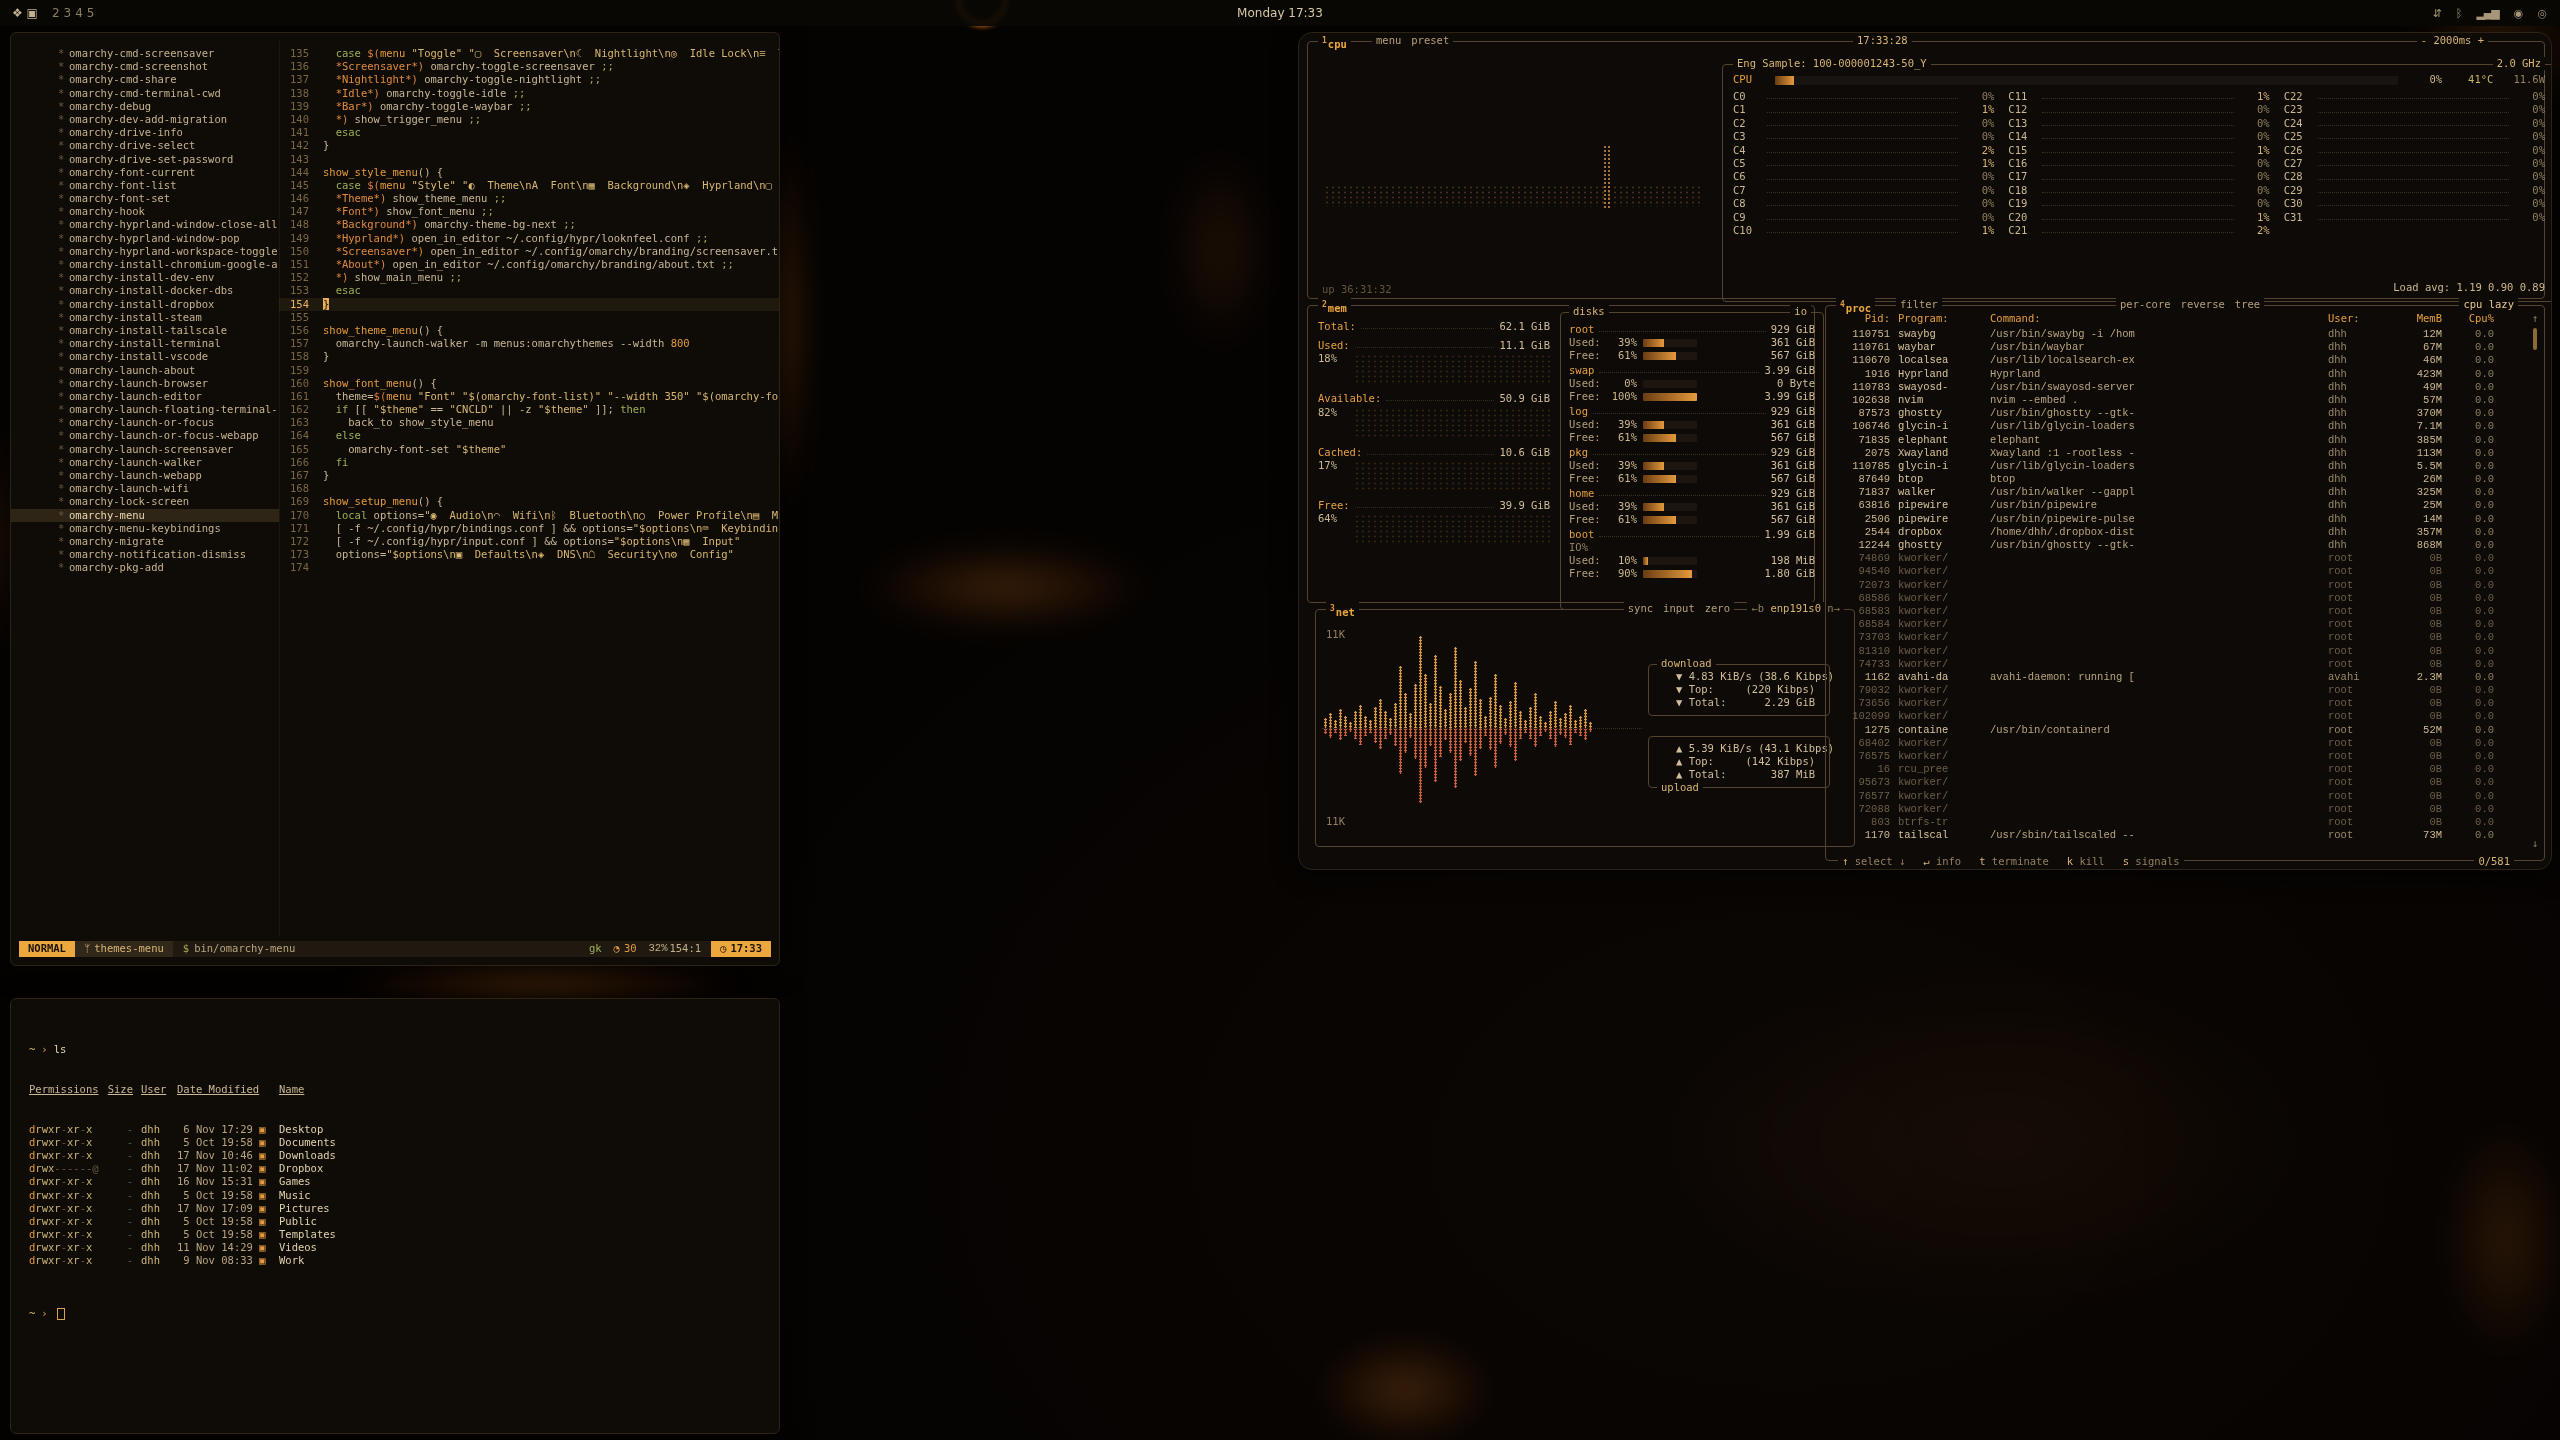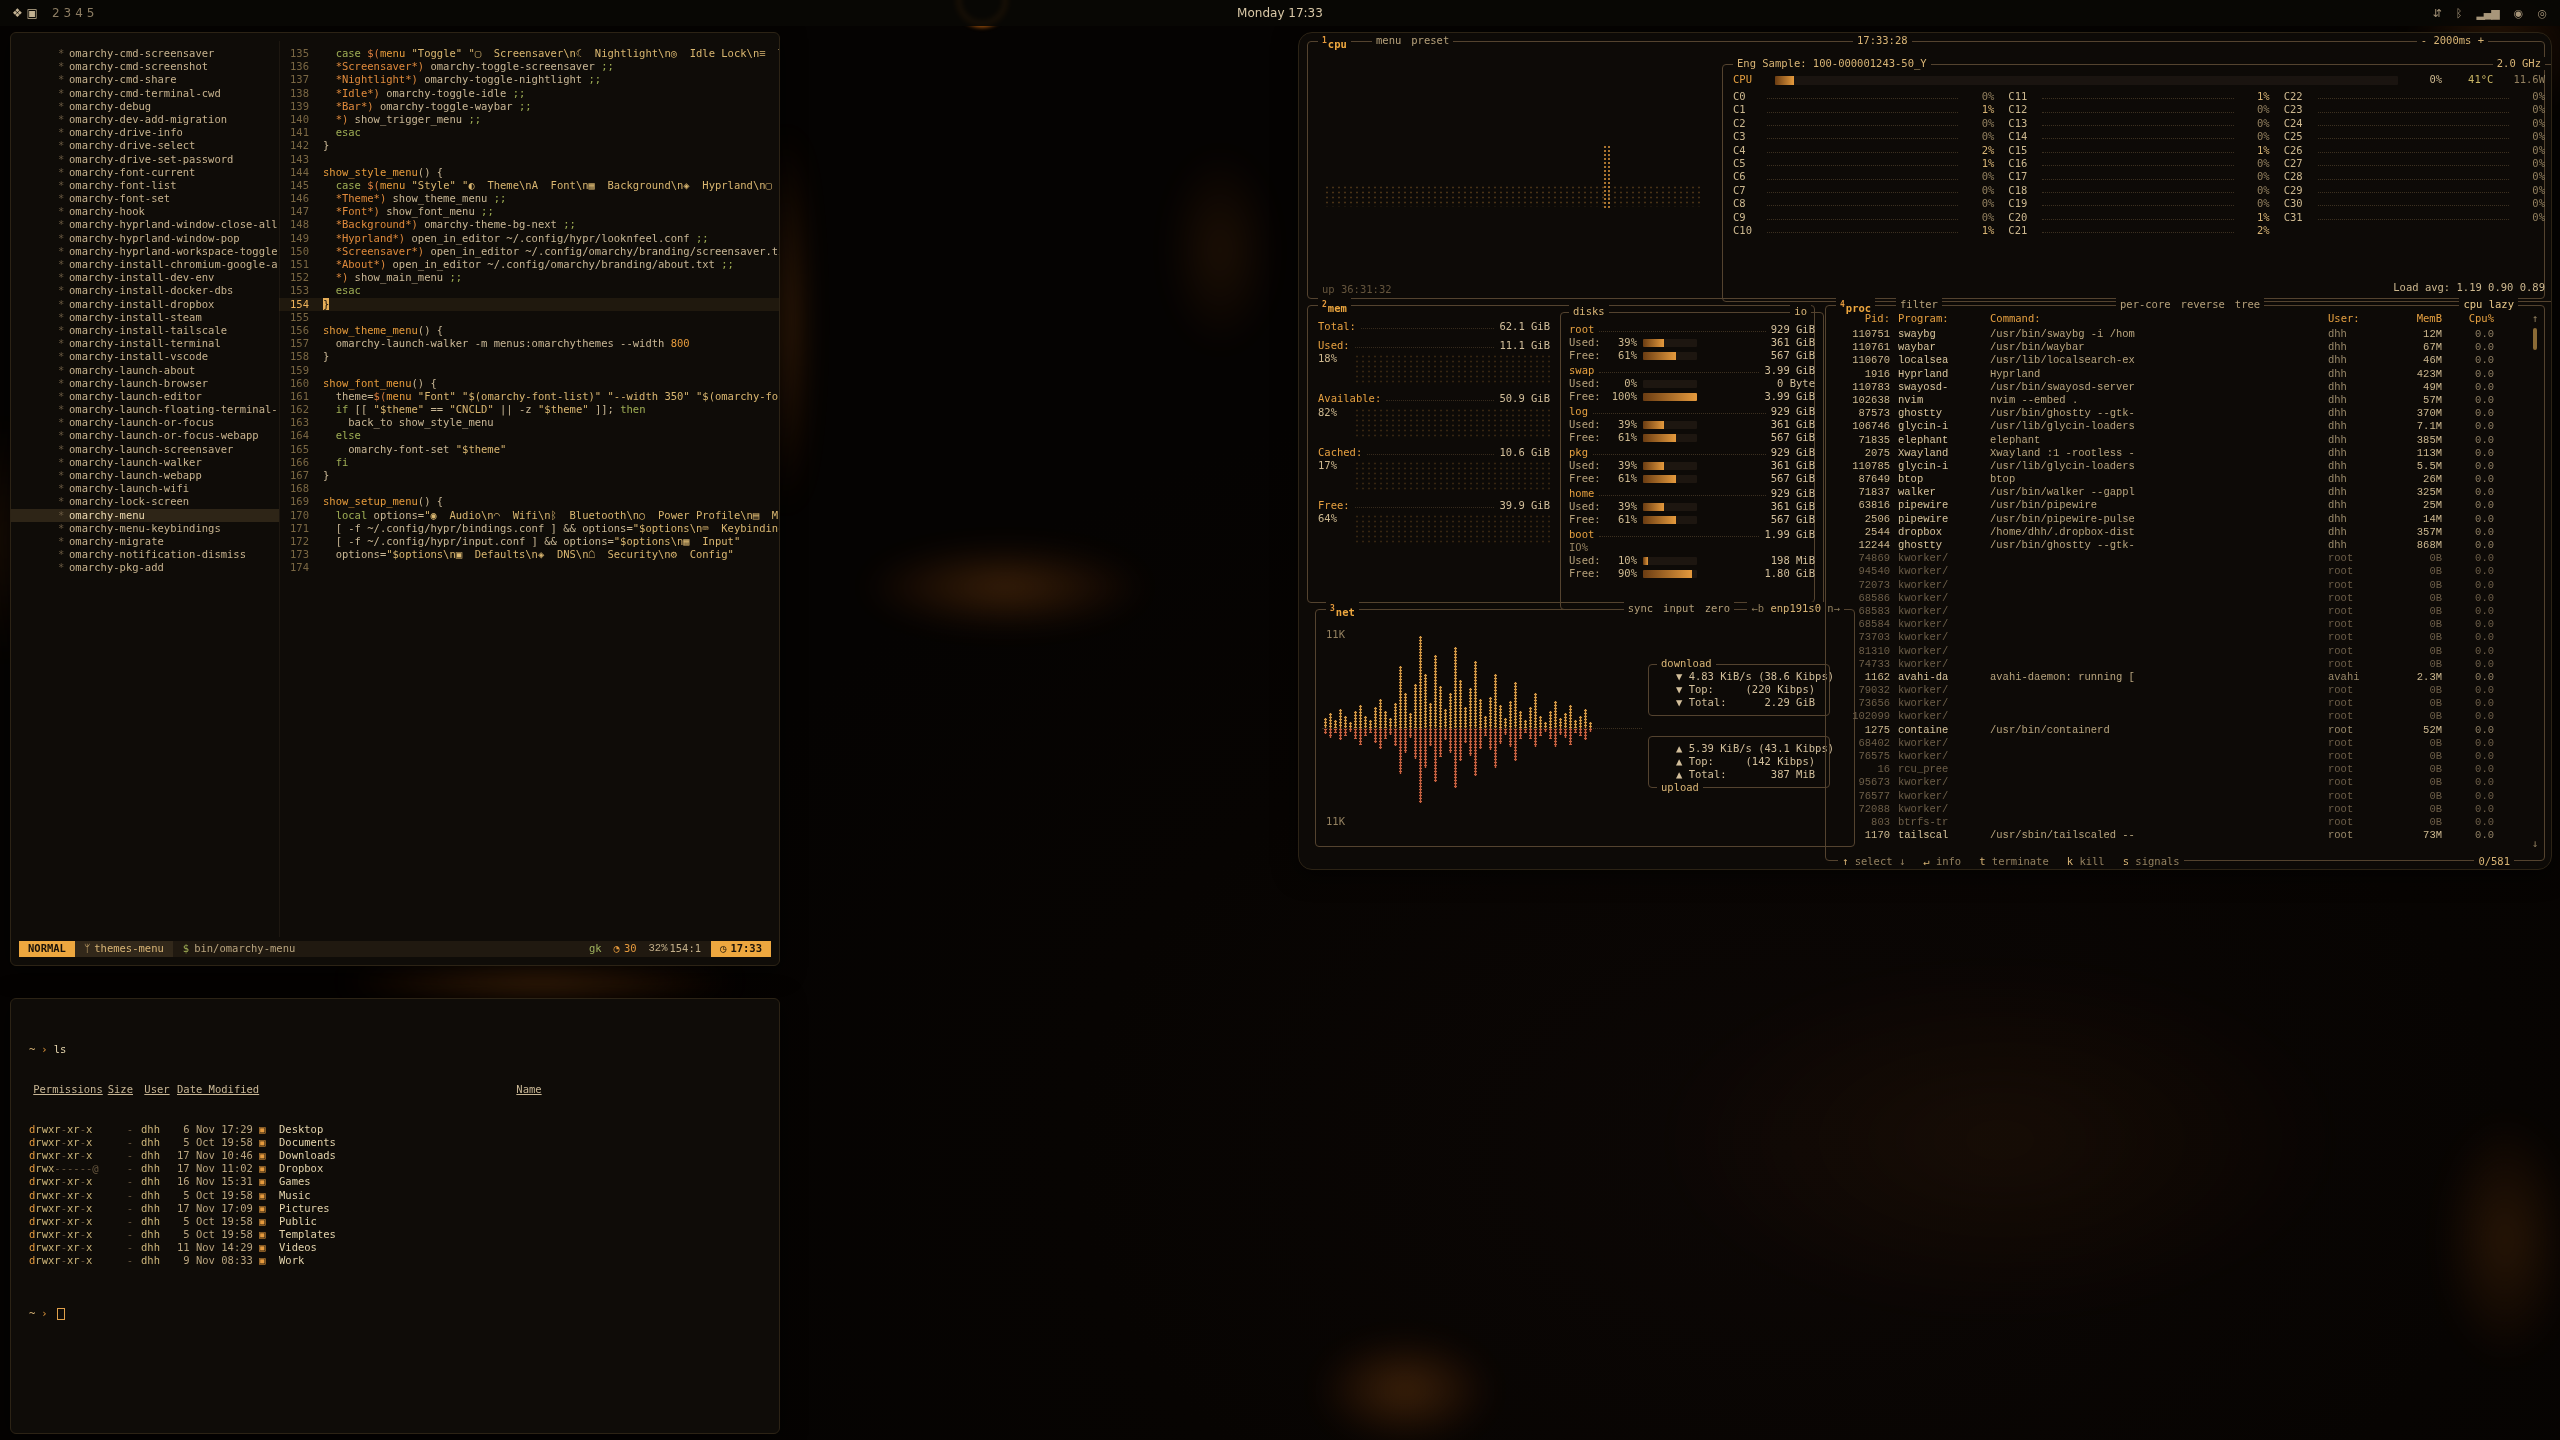--- a/index.html
+++ b/index.html
@@ -57,21 +57,21 @@
   .seg.clock{background:#eda73f;color:#19120a;padding:0 9px;gap:4px;font-weight:bold;}
   .spacer{flex:1;}
   
   .term-win{left:10px;top:998px;width:768px;height:434px;font-size:10.5px;line-height:13.2px;}
   .term-body{padding:18px 0 0 18px;white-space:pre;}
   .prompt-line{display:flex;gap:6px;height:13.2px;align-items:center;}
   .pr-path{color:#d8b475;}.pr-sym{color:#e59a3d;}.pr-cmd{color:#e3d3ab;}
   .cursor-hollow{display:inline-block;width:6px;height:10px;border:1px solid #e0a04a;margin-left:3px;}
   .ls-grid{margin-top:0;}
   .ls-row,.ls-header{display:grid;grid-template-columns:78px 26px 40px 86px 16px auto;height:13.2px;align-items:center;white-space:pre;}
-  .ls-header span{text-decoration:underline;color:#c9b795;text-align:center;}
+  .ls-header span{text-decoration:underline;color:#c9b795;}
   .ls-header .h-size{text-align:right;}
   .ls-size{color:#6a5940;text-align:right;}
   .ls-user{color:#cdb579;padding-left:8px;}
   .ls-date{color:#b9a47e;padding-left:4px;}
   .ls-ficon{color:#e59a3d;}
   .ls-name{color:#e3d3ab;padding-left:4px;}
   .perm-d{color:#e59a3d;}.perm-rw{color:#cdb579;}.perm-dim{color:#6a5940;}
   
   .btop-win{left:1298px;top:32px;width:1252px;height:836px;background:#0d0a07;font-size:10.5px;line-height:13.2px;border-radius:14px;}
   .btop-box{position:absolute;border:1px solid #54432f;border-radius:4px;}

